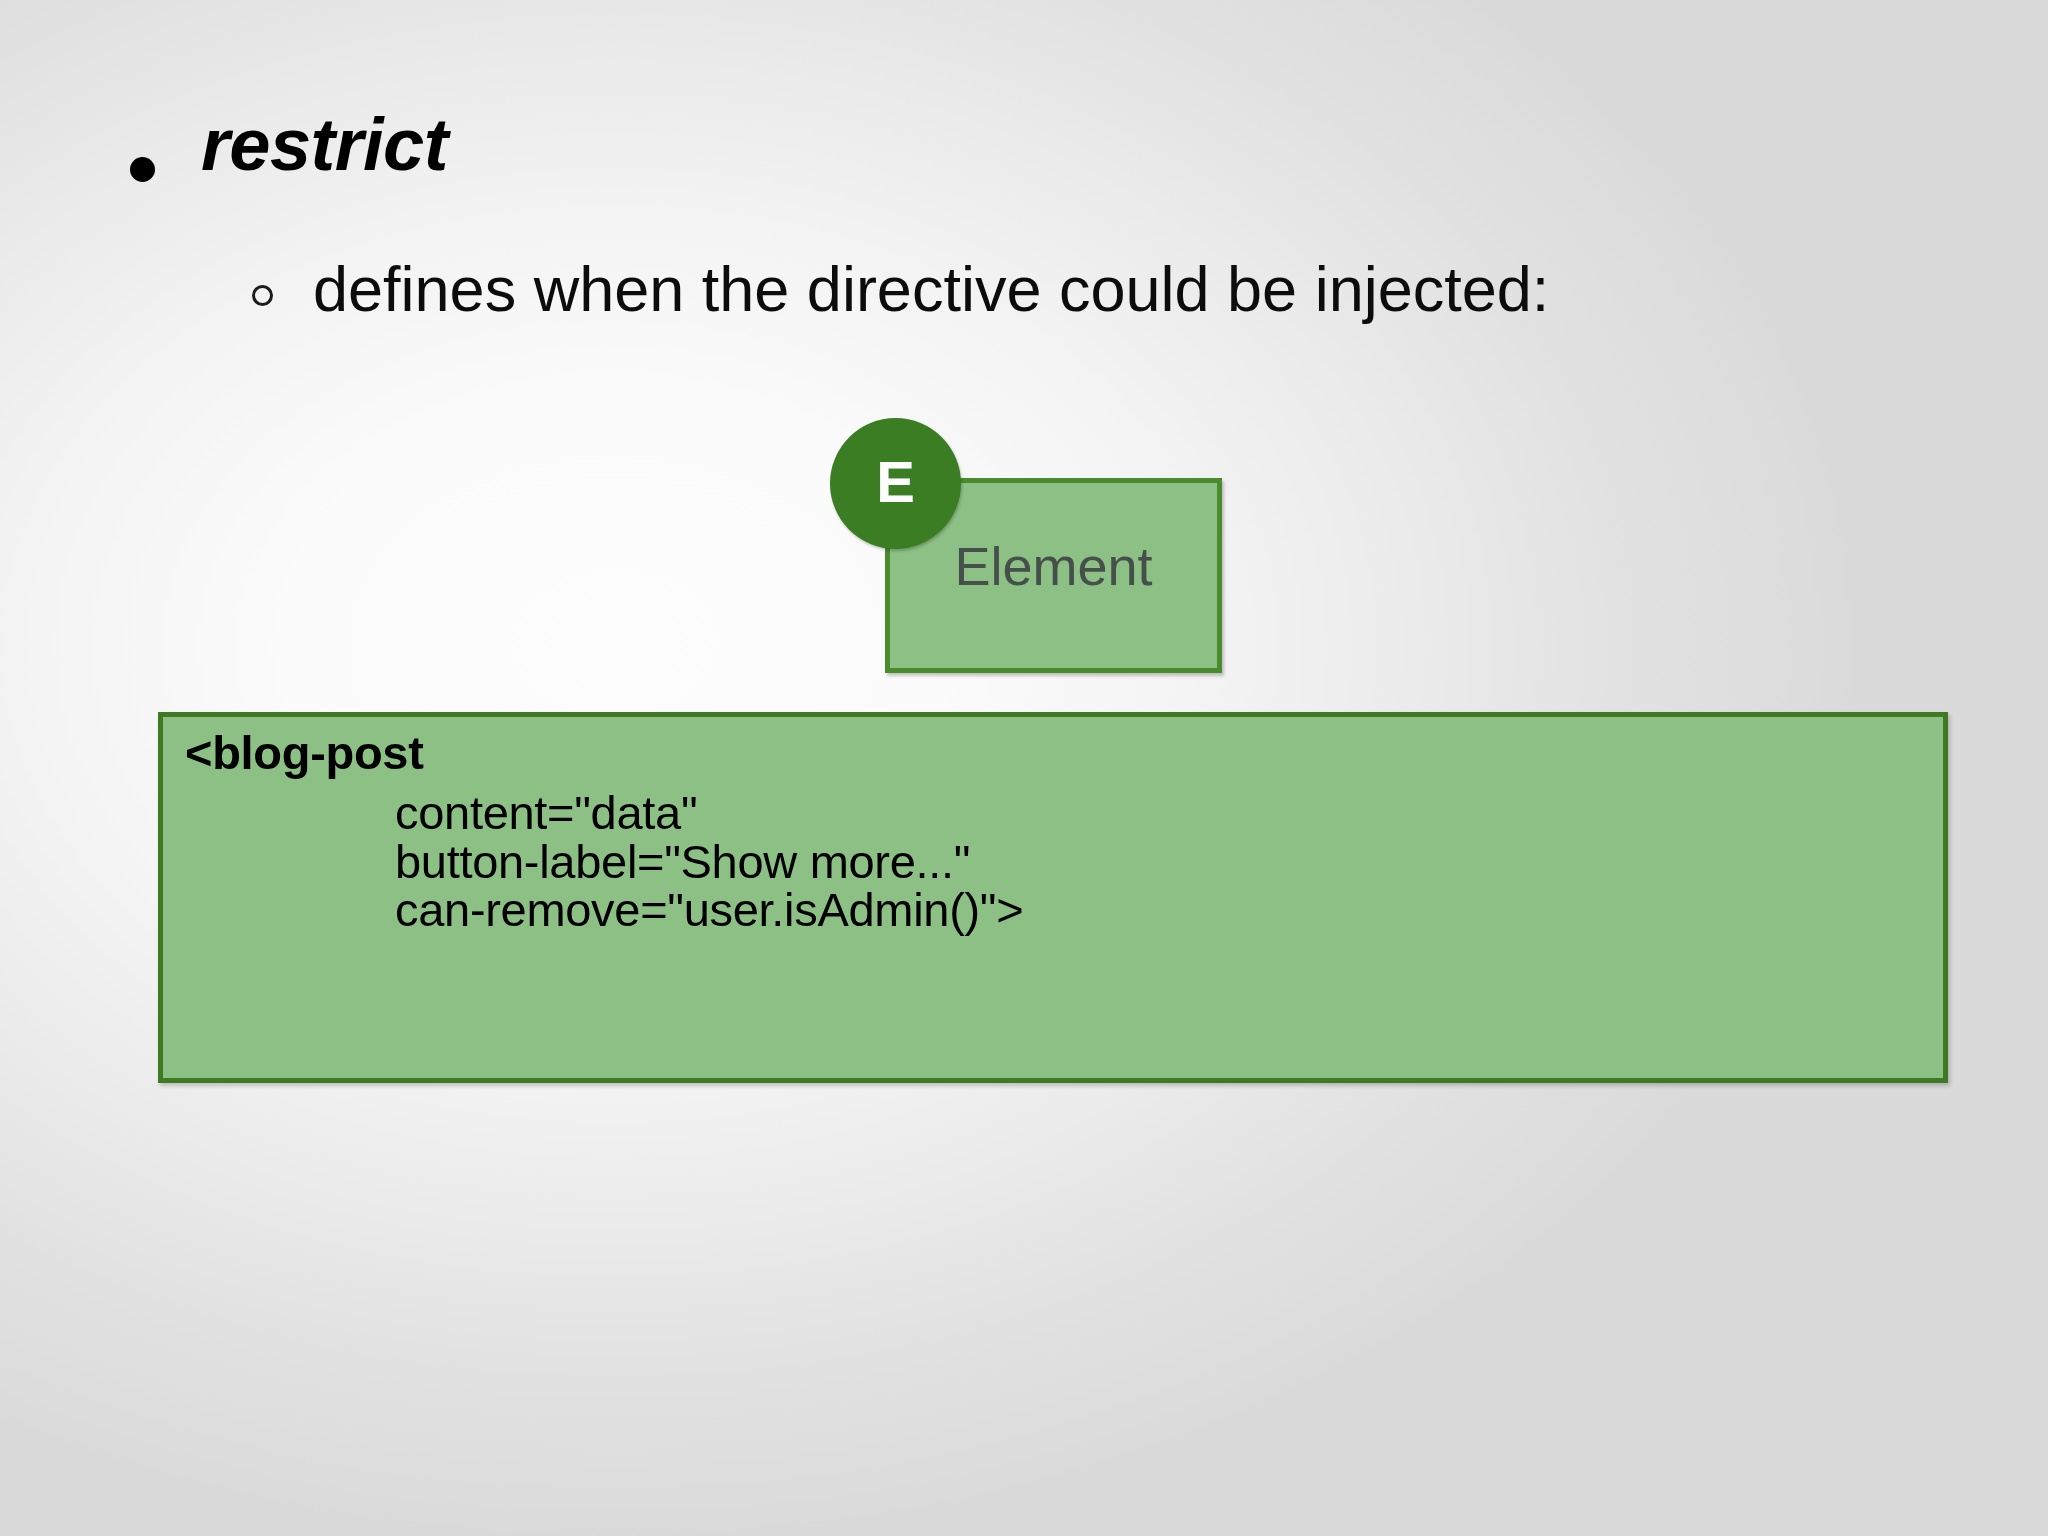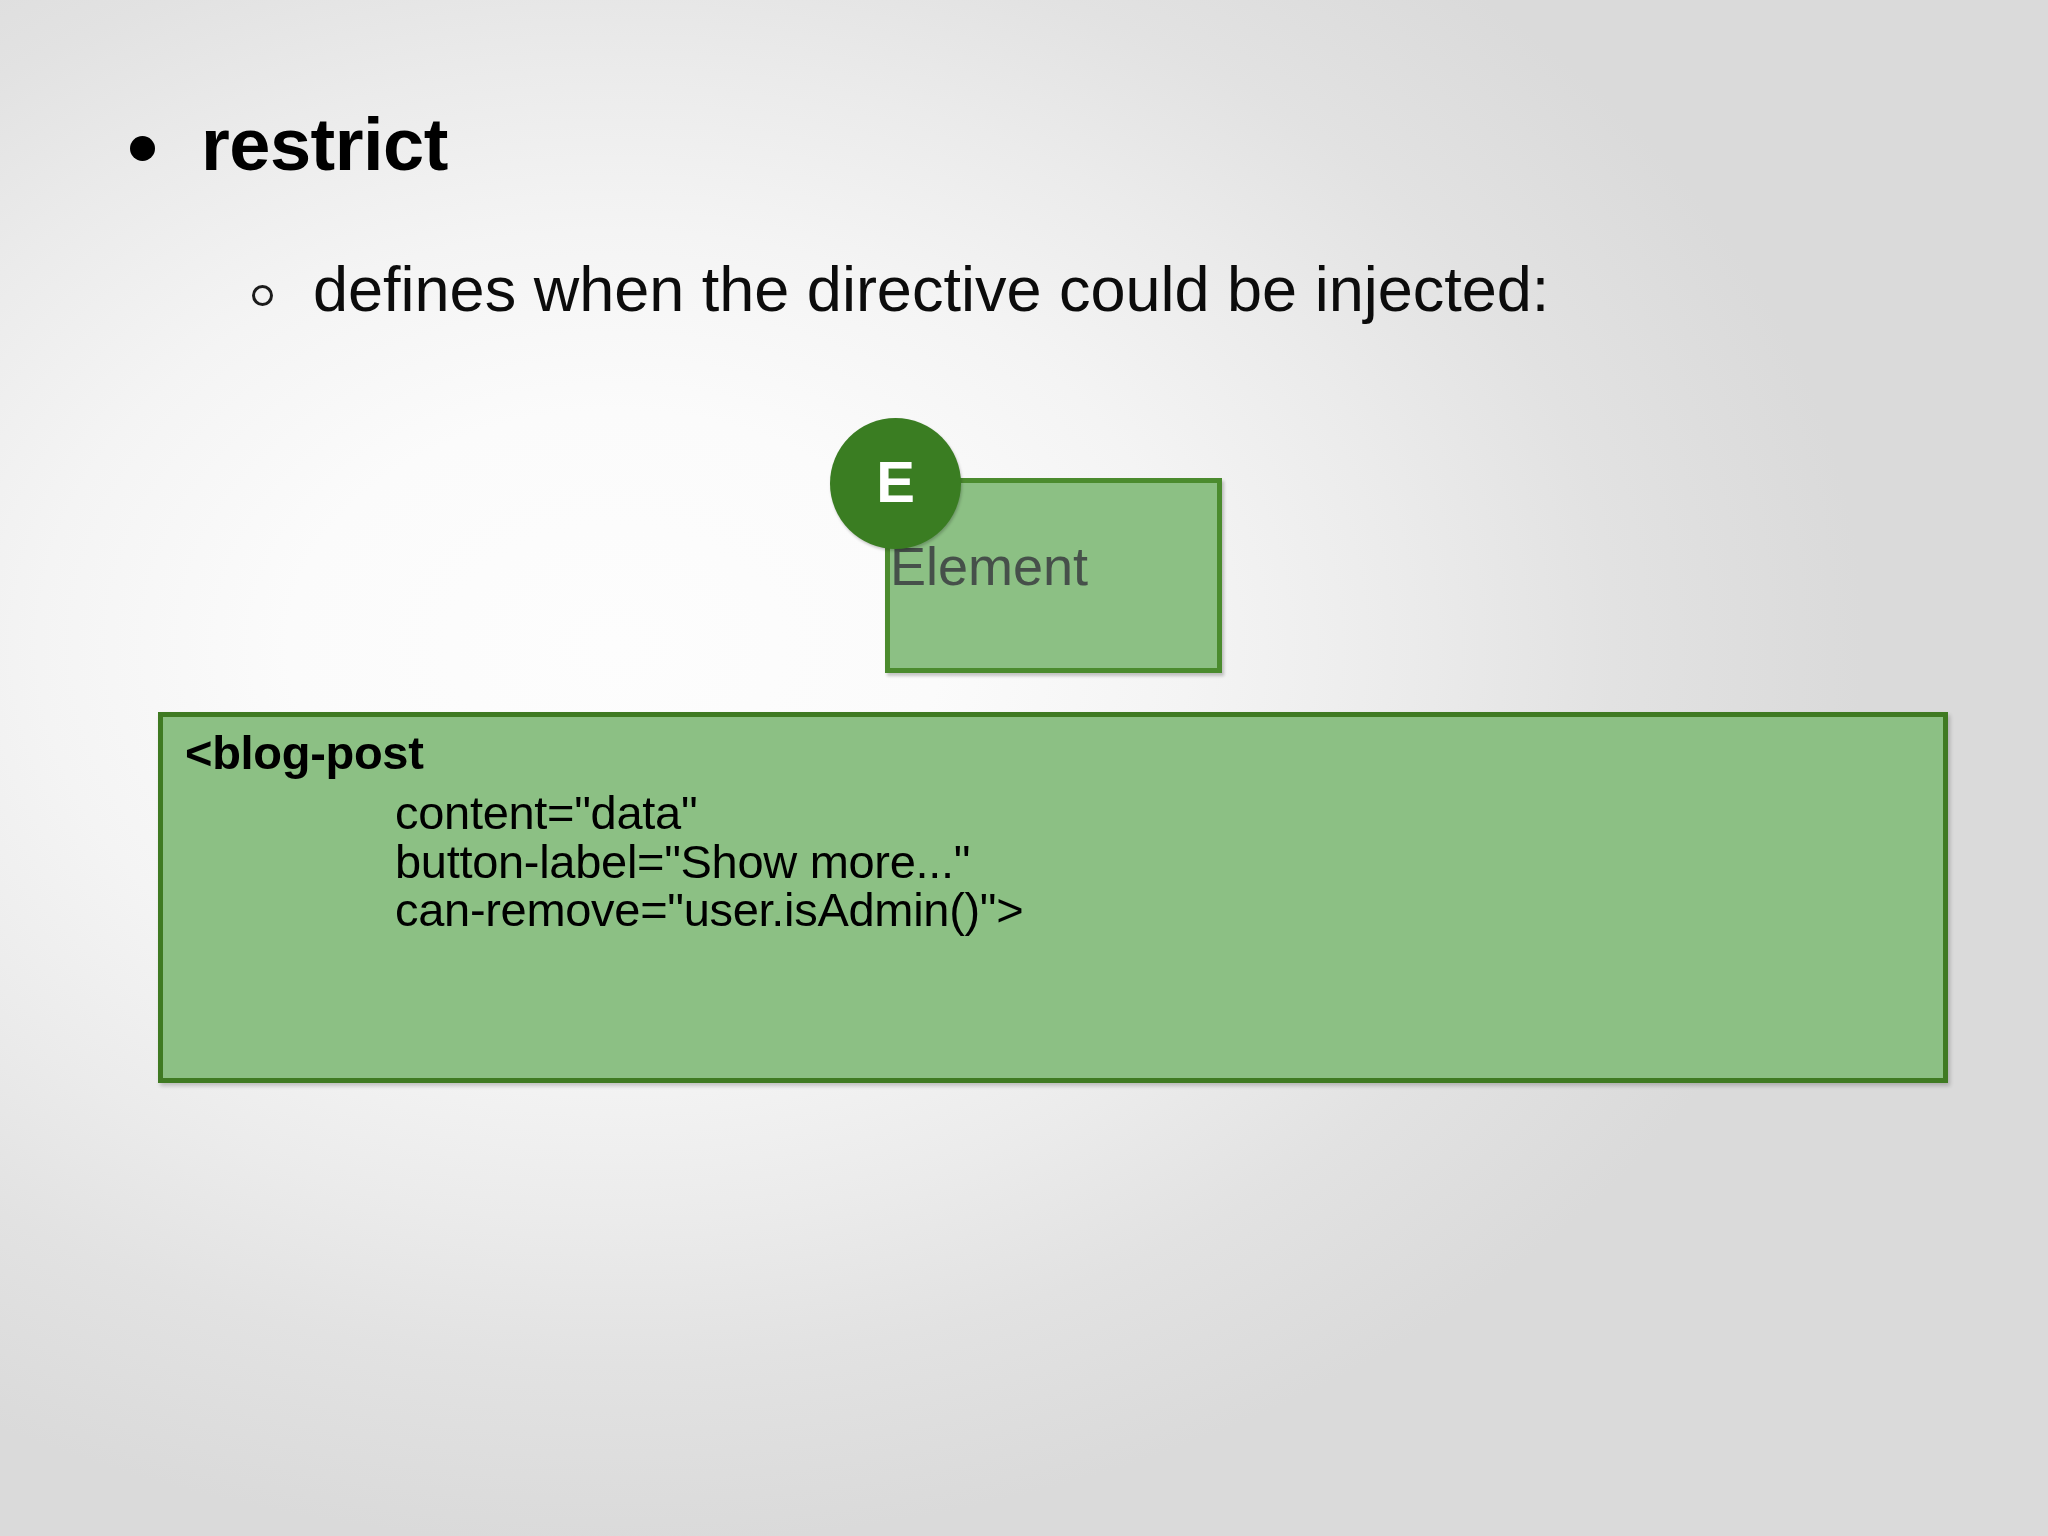--- a/index.html
+++ b/index.html
@@ -28,21 +28,22 @@
         #dadada 100%);
     overflow: hidden;
   }
 
   
   .title-row {
     position: absolute;
     left: 130px;
     top: 108px;
     display: flex;
-    align-items: center;
+    align-items: flex-end;
+    font-style: italic;
   }
   .bullet-dot {
     width: 25px;
     height: 25px;
     border-radius: 50%;
     background: #000000;
     flex: 0 0 auto;
     margin-right: 46px;
     margin-top: 6px;
   }
@@ -92,21 +93,21 @@
     box-sizing: border-box;
     background: #8cc084;
     border: 5px solid #4b8b2e;
     box-shadow: 2px 3px 3px rgba(0,0,0,0.22);
   }
   .element-label {
     position: absolute;
     left: 0;
     right: 0;
     top: 56px;
-    text-align: left;
+    text-align: center;
     font-size: 54px;
     color: #46504a;
     line-height: 1;
     white-space: nowrap;
   }
   .e-badge {
     position: absolute;
     left: 830px;
     top: 418px;
     width: 131px;

